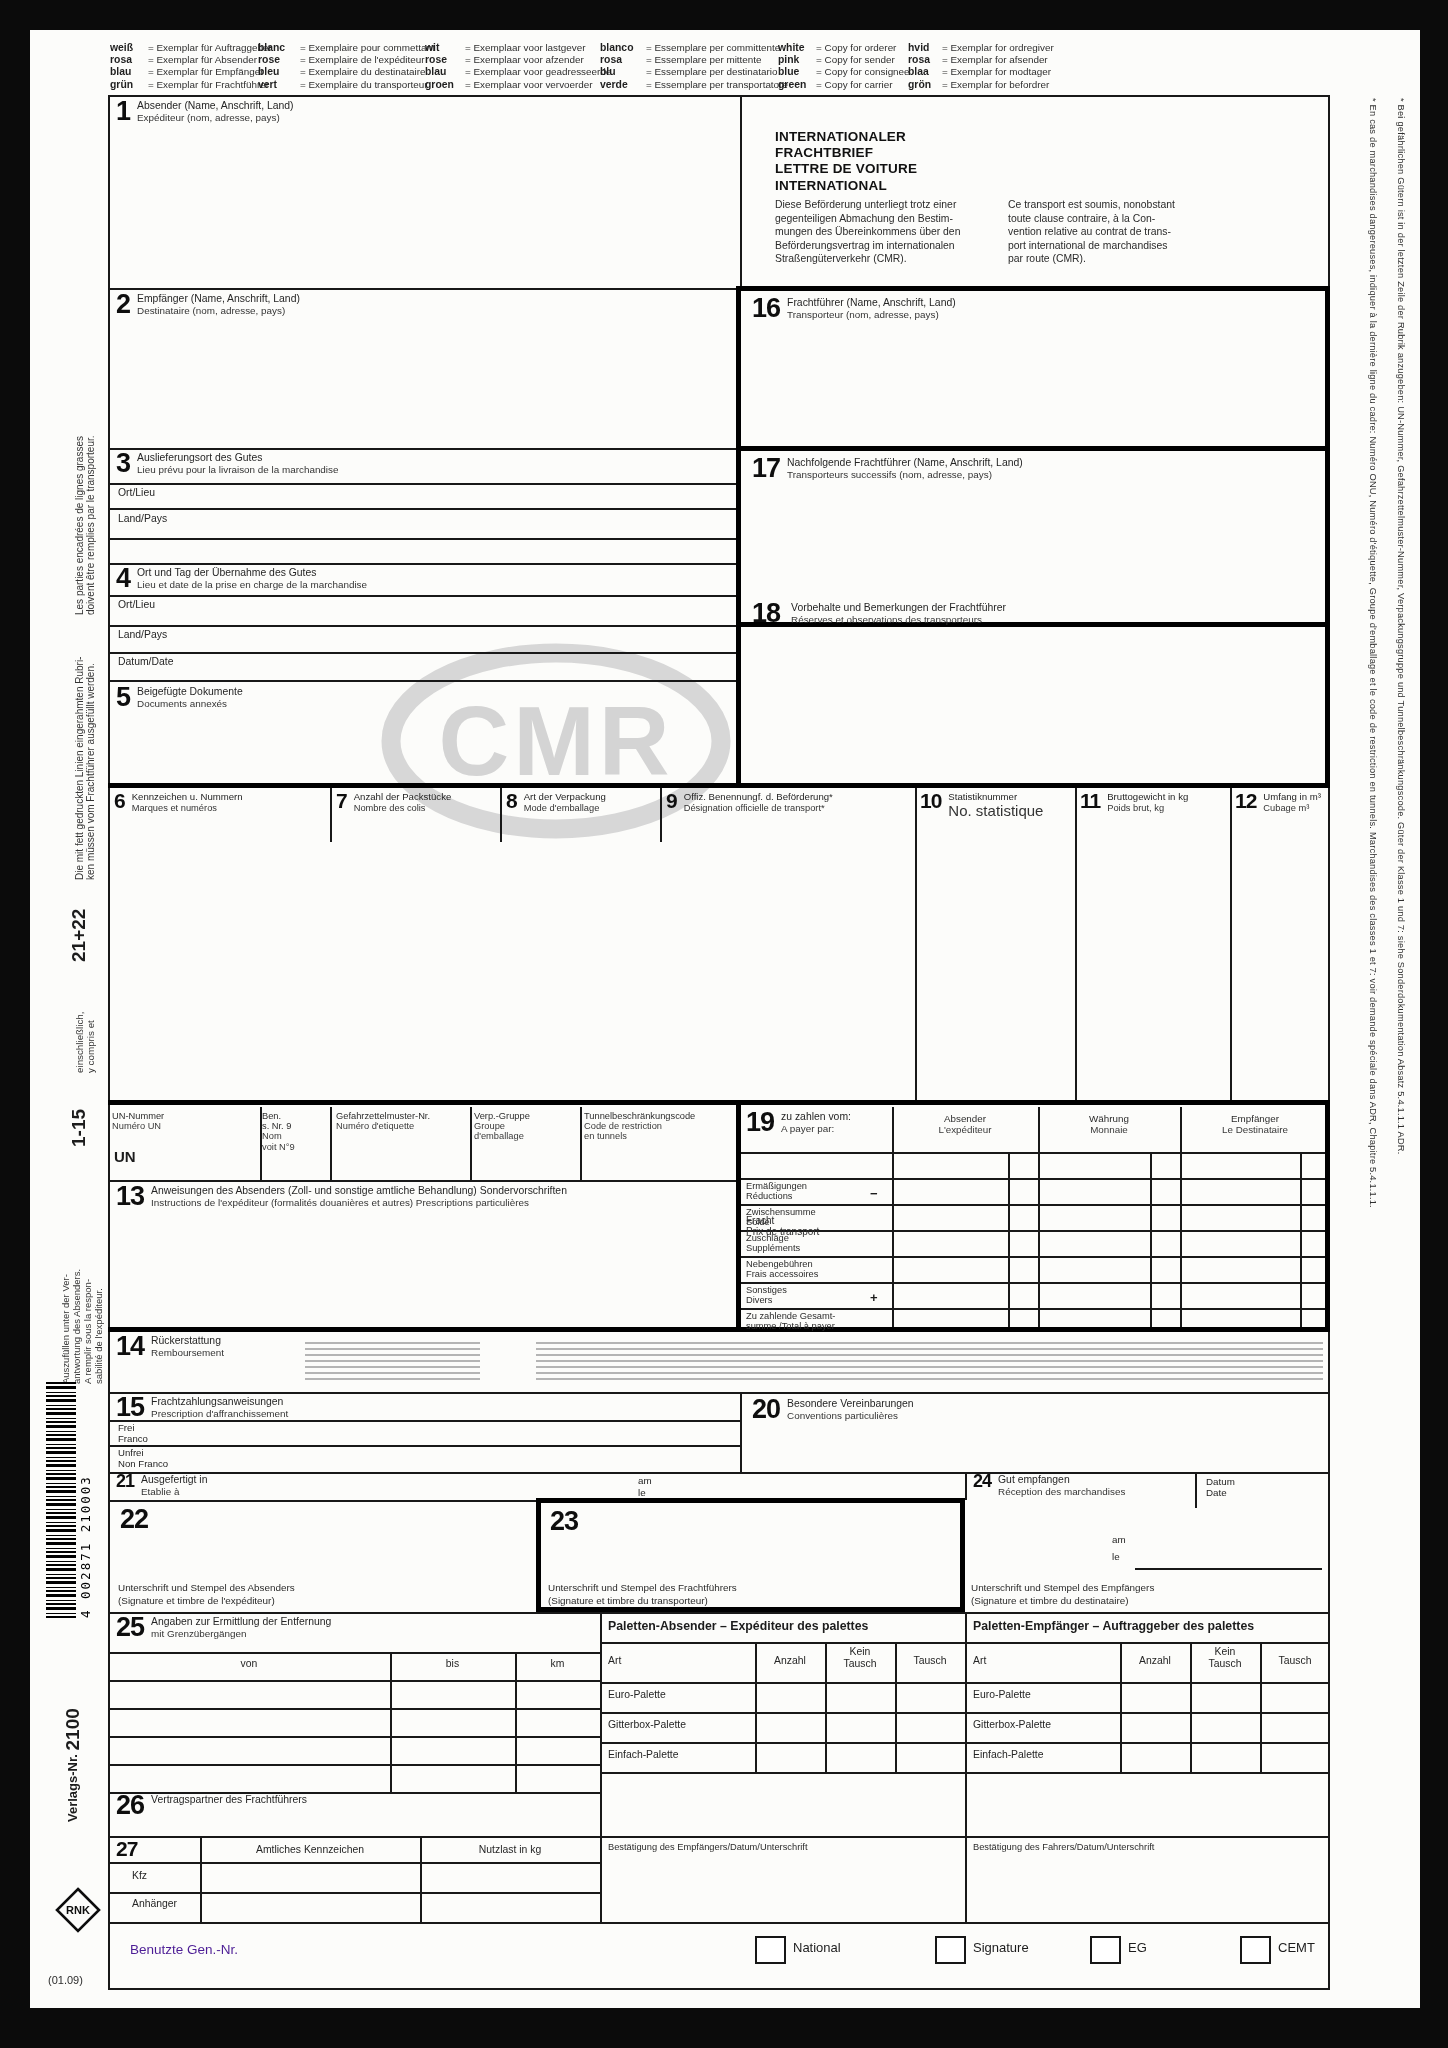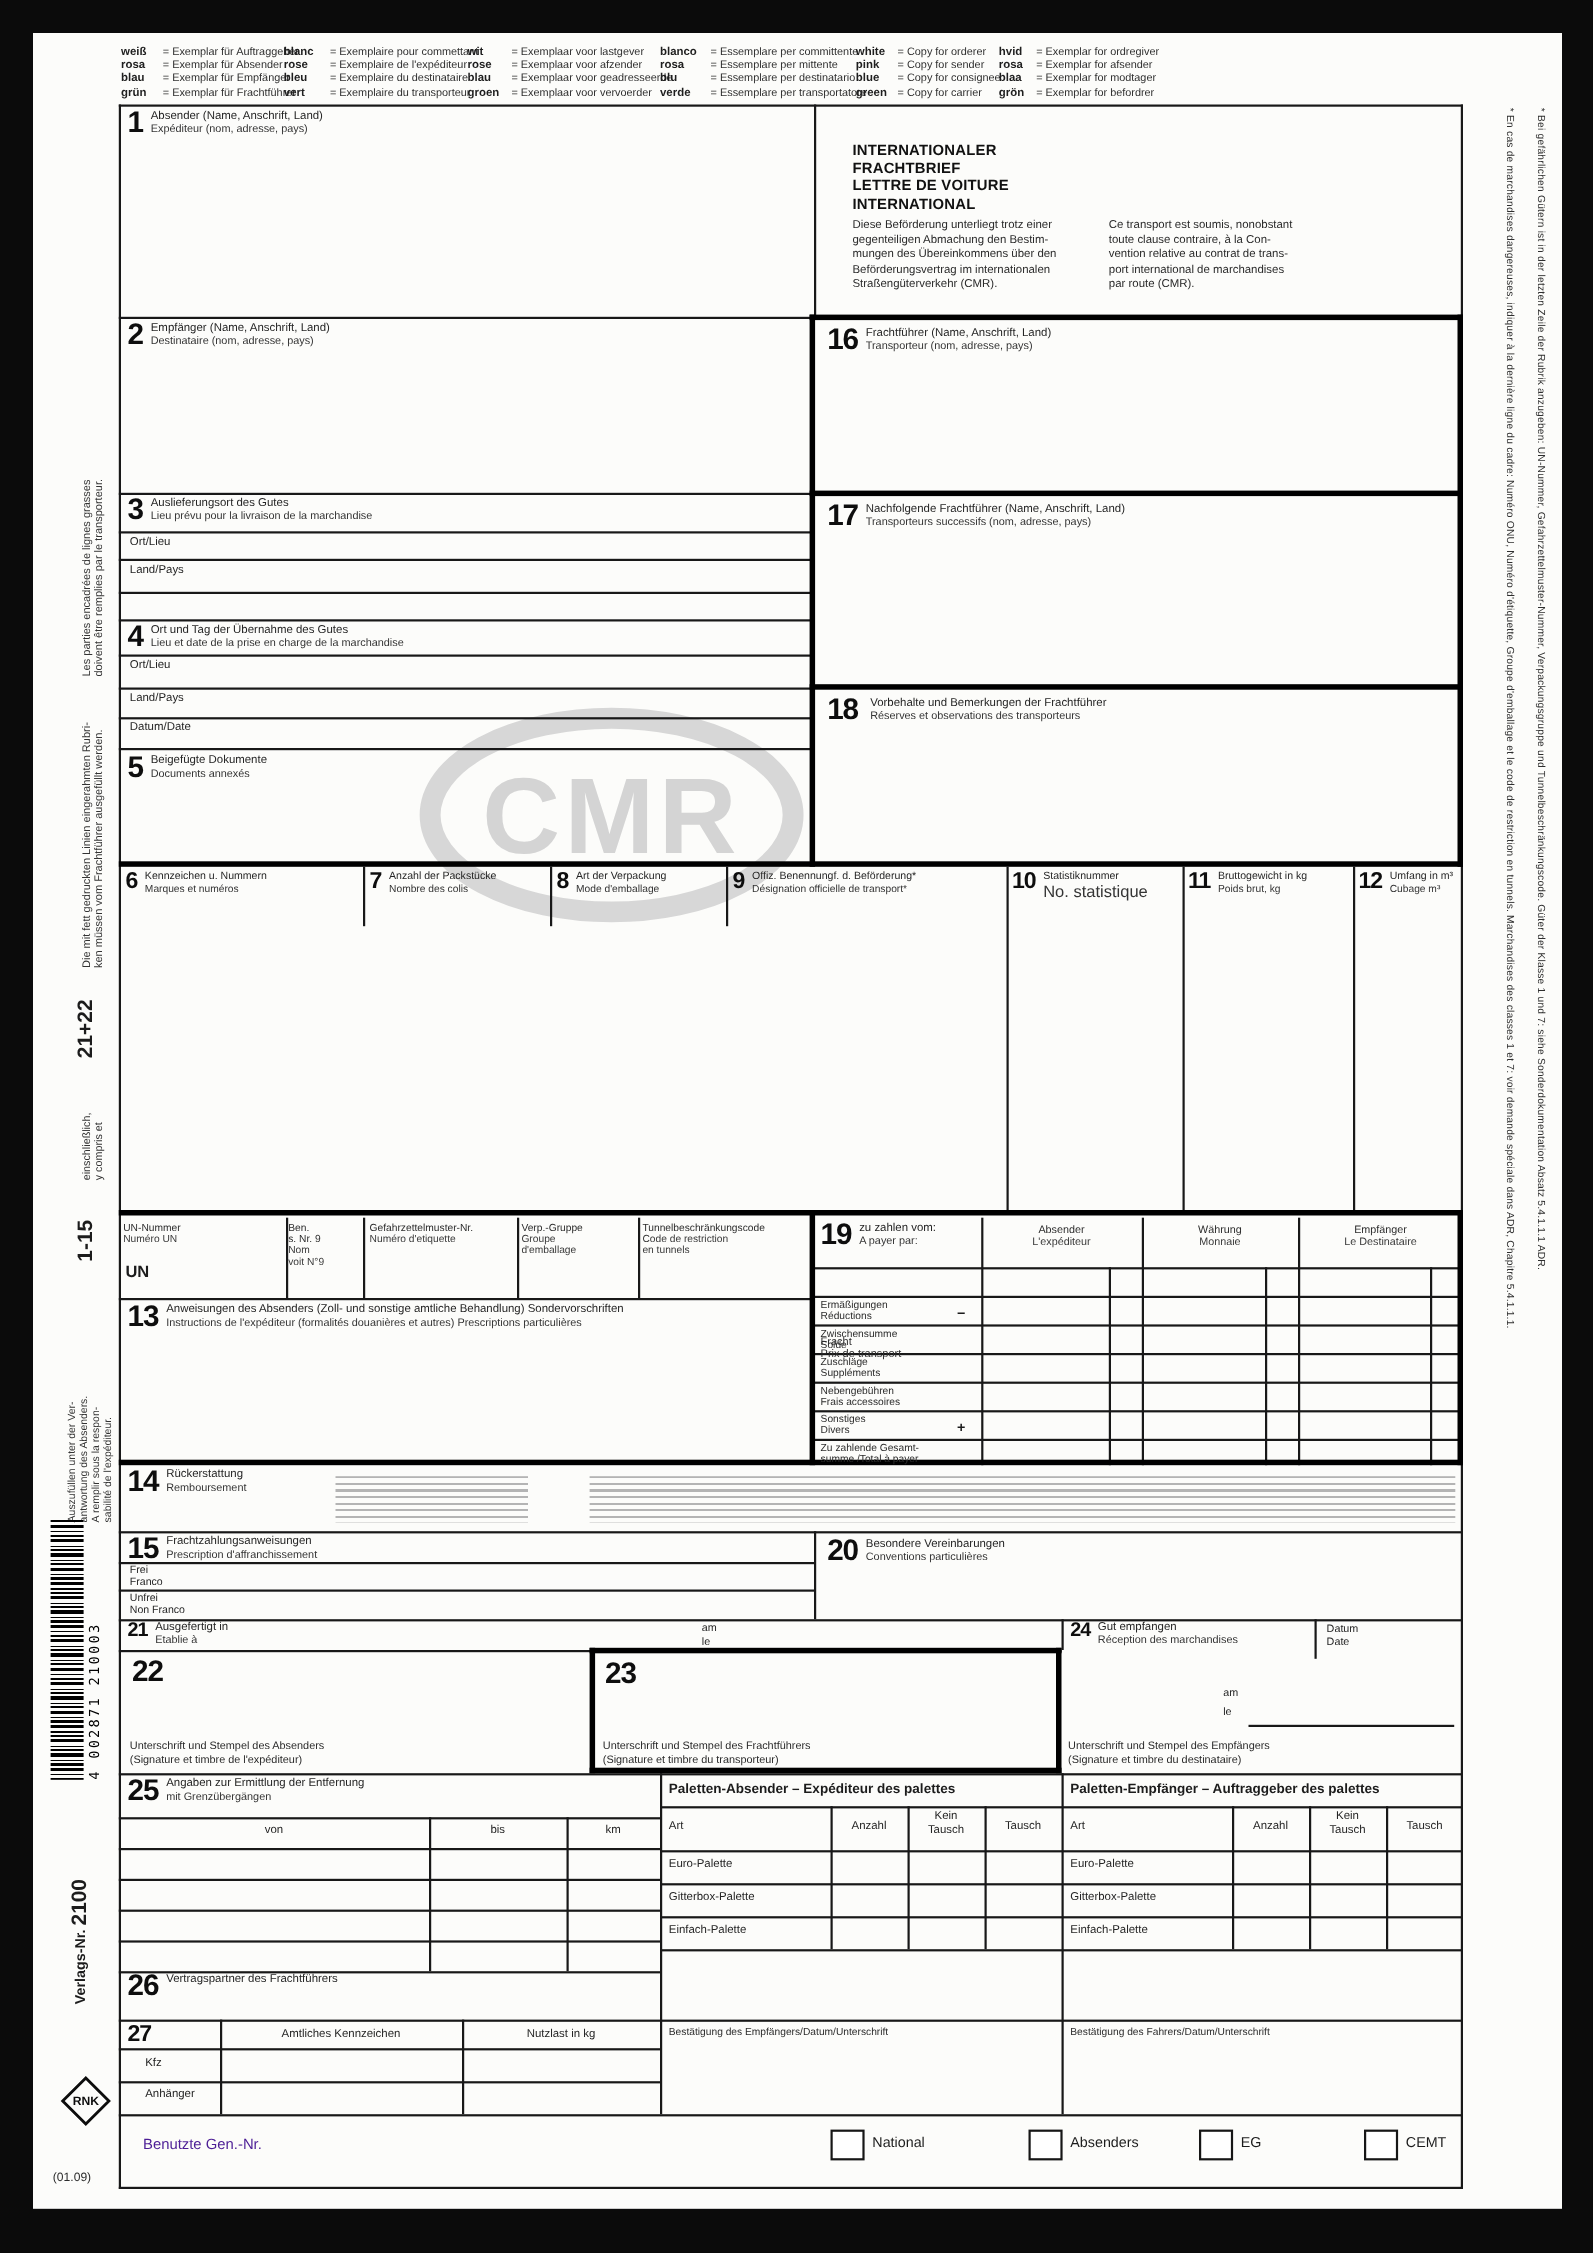--- a/index.html
+++ b/index.html
@@ -101,21 +101,21 @@
     <div class="abs bn md" style="left:86px;top:1810px;z-index:4;">27</div>
     <div class="small-lbl center" style="left:170px;top:1814px;width:220px;">Amtliches Kennzeichen</div>
     <div class="small-lbl center" style="left:390px;top:1814px;width:180px;">Nutzlast in kg</div>
     <div class="small-lbl" style="left:102px;top:1840px;">Kfz</div>
     <div class="small-lbl" style="left:102px;top:1868px;">Anhänger</div>
 
     <div class="abs" style="left:100px;top:1912px;font-size:13.5px;color:#4c1d95;z-index:4;">Benutzte Gen.-Nr.</div>
     <div class="cb" style="left:725px;top:1906px;"></div>
     <div class="abs" style="left:763px;top:1910px;font-size:13px;z-index:4;">National</div>
     <div class="cb" style="left:905px;top:1906px;"></div>
-    <div class="abs" style="left:943px;top:1910px;font-size:13px;z-index:4;">Absenders</div>
+    <div class="abs" style="left:943px;top:1910px;font-size:13px;z-index:4;">Signature</div>
     <div class="cb" style="left:1060px;top:1906px;"></div>
     <div class="abs" style="left:1098px;top:1910px;font-size:13px;z-index:4;">EG</div>
     <div class="cb" style="left:1210px;top:1906px;"></div>
     <div class="abs" style="left:1248px;top:1910px;font-size:13px;z-index:4;">CEMT</div>
 
     <div class="abs" style="left:578px;top:1589px;font-size:12.3px;font-weight:bold;z-index:4;">Paletten-Absender – Expéditeur des palettes</div>
     <div class="abs" style="left:943px;top:1589px;font-size:12.3px;font-weight:bold;z-index:4;">Paletten-Empfänger – Auftraggeber des palettes</div>
     <div class="abs tiny" style="left:578px;top:1812px;z-index:4;">Bestätigung des Empfängers/Datum/Unterschrift</div>
     <div class="abs tiny" style="left:943px;top:1812px;z-index:4;">Bestätigung des Fahrers/Datum/Unterschrift</div>
 
@@ -393,21 +393,21 @@
           <div class="fr">Transporteur (nom, adresse, pays)</div>
         </span>
       </div>
       <div class="hdr" style="left: 722px; top: 427px;">
         <span class="bn lg">17</span>
         <span class="lbls">
           <div>Nachfolgende Frachtführer (Name, Anschrift, Land)</div>
           <div class="fr">Transporteurs successifs (nom, adresse, pays)</div>
         </span>
       </div>
-      <div class="hdr" style="left: 722px; top: 604px; gap: 11px;">
+      <div class="hdr" style="left: 722px; top: 572px; gap: 11px;">
         <span class="bn lg">18</span>
         <span class="lbls">
           <div>Vorbehalte und Bemerkungen der Frachtführer</div>
           <div class="fr">Réserves et observations des transporteurs</div>
         </span>
       </div>
       <div class="hdr" style="left: 86px; top: 1155px;">
         <span class="bn lg">13</span>
         <span class="lbls">
           <div>Anweisungen des Absenders (Zoll- und sonstige amtliche Behandlung) Sondervorschriften</div>

